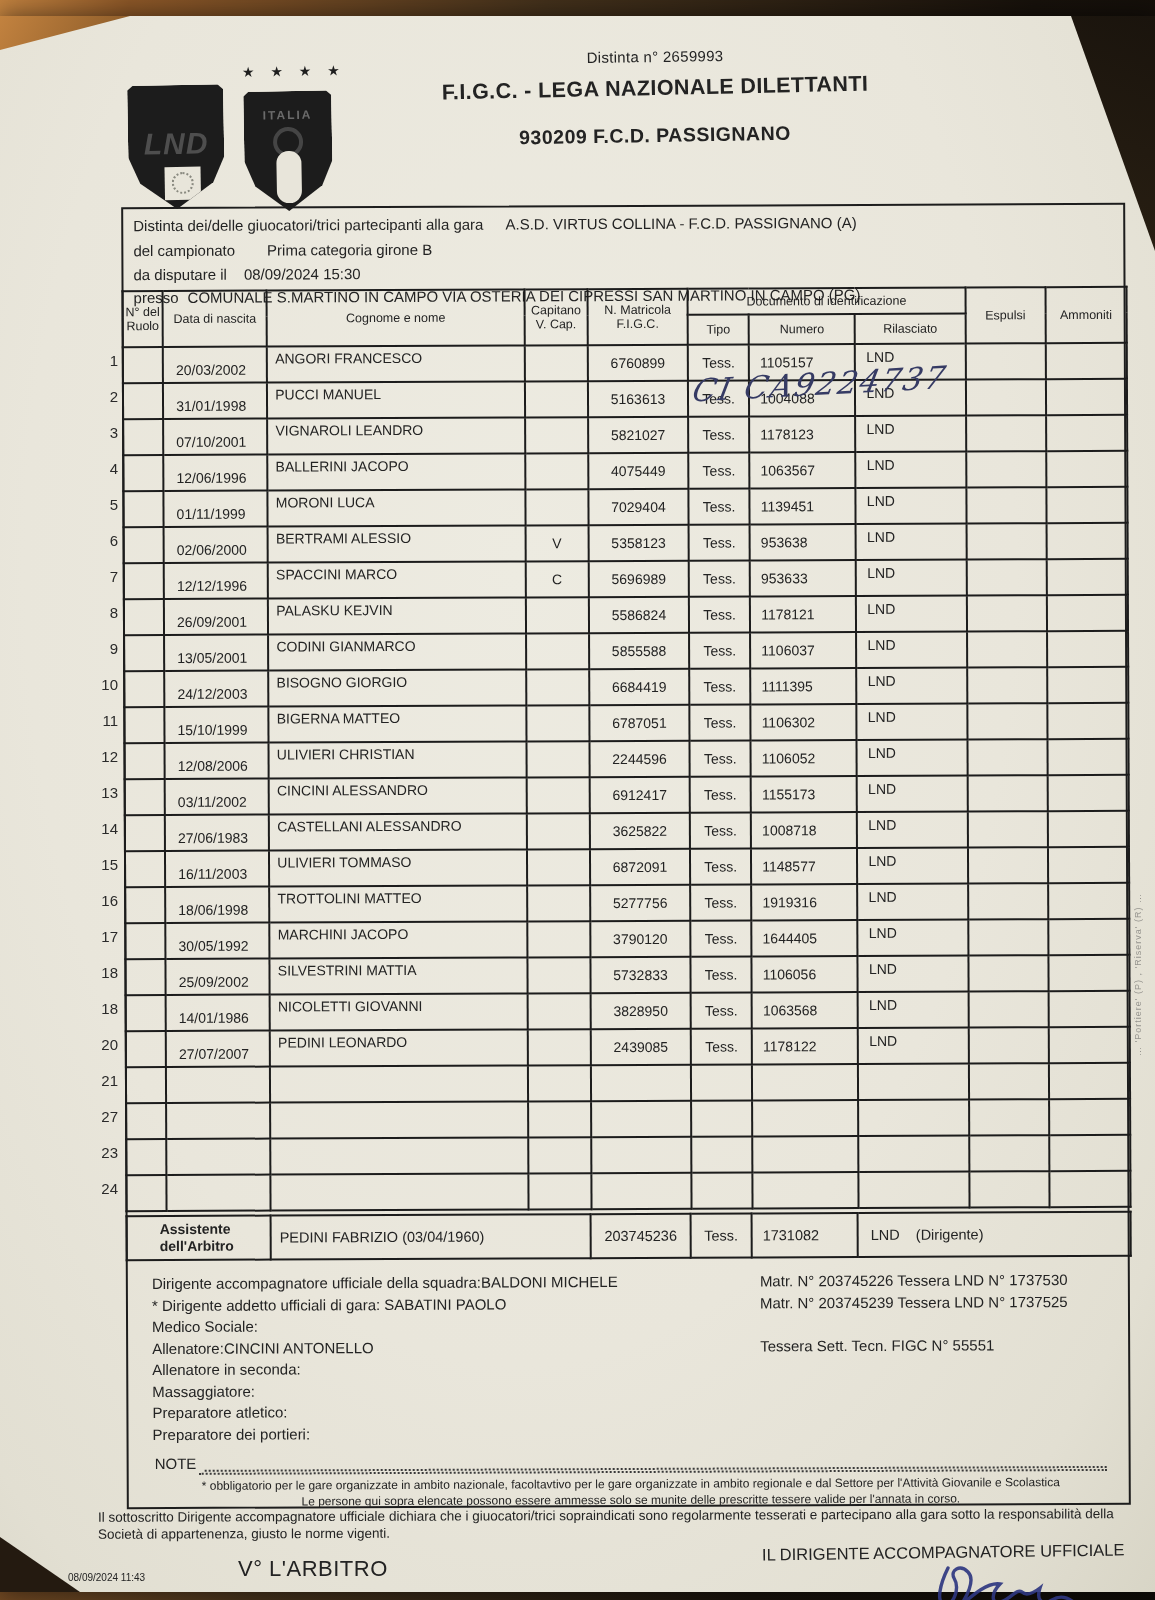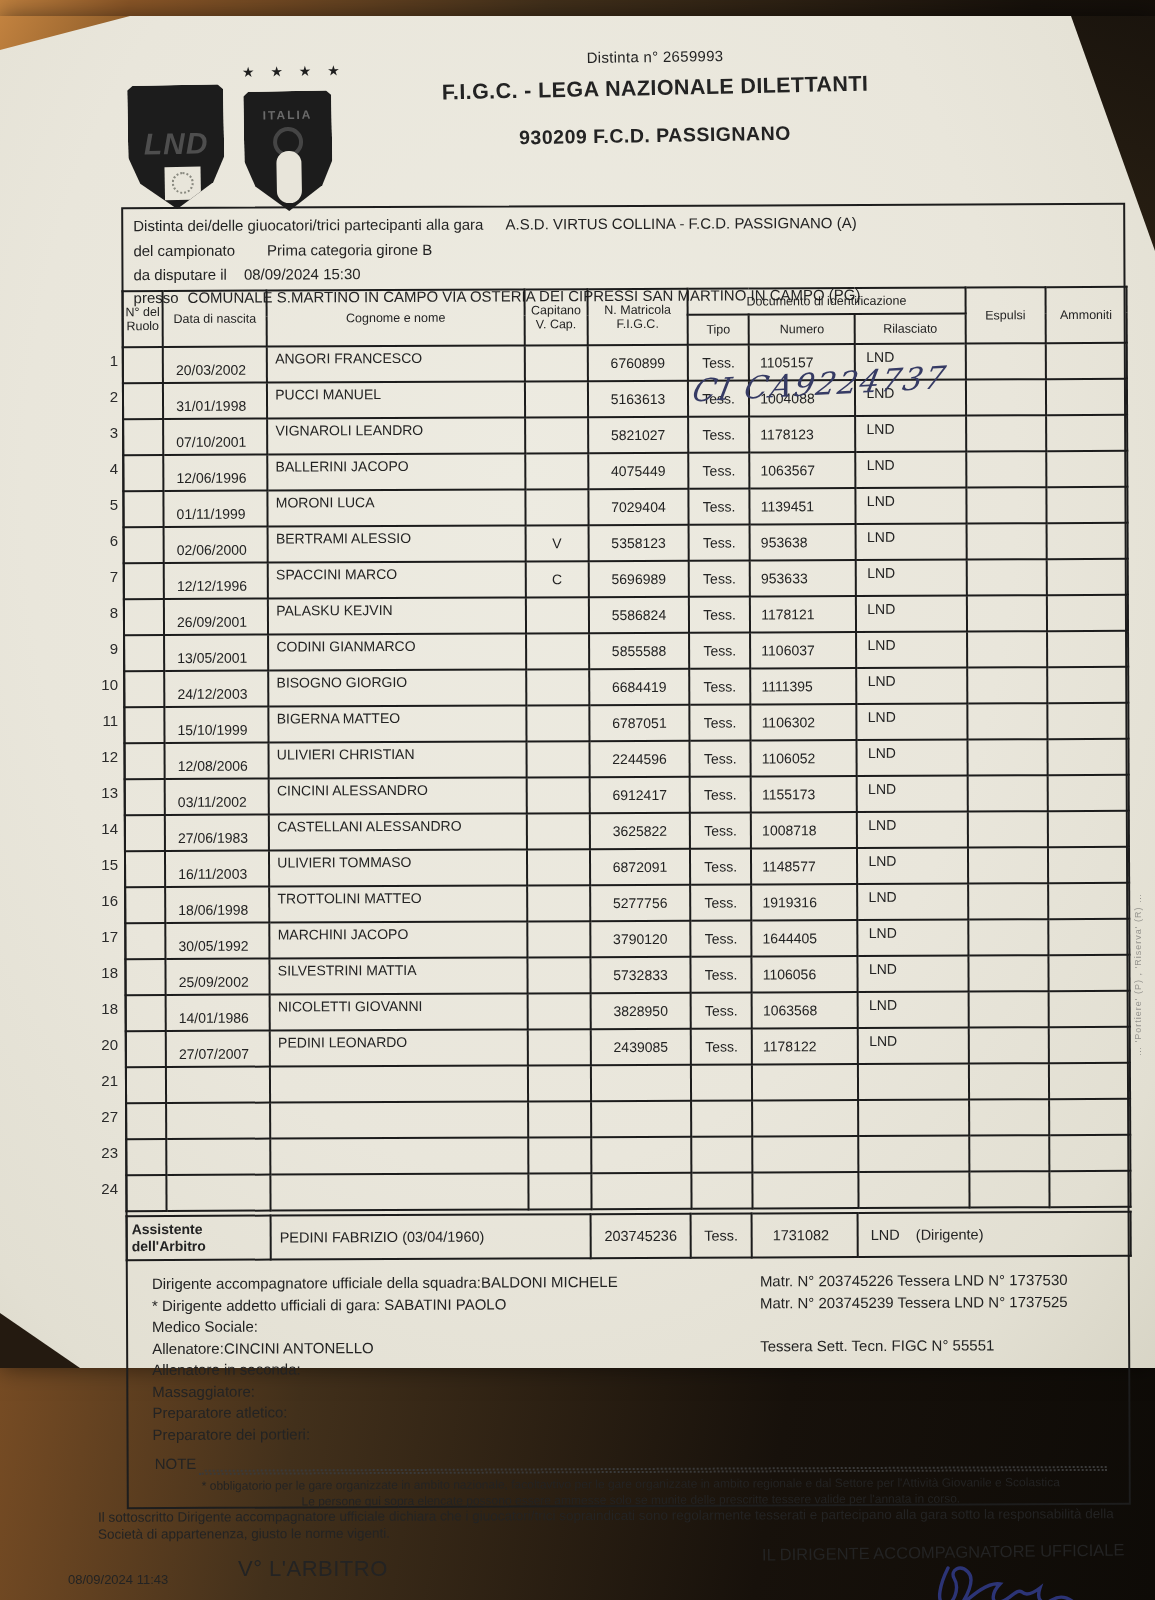--- a/index.html
+++ b/index.html
@@ -2,21 +2,21 @@
 <html><head>
 <meta charset="utf-8">
 <style>
   html,body{margin:0;padding:0;}
   body{
     width:1155px;height:1600px;overflow:hidden;position:relative;
     font-family:"Liberation Sans",sans-serif;
     background:linear-gradient(100deg,#c0813f 0%,#8a5627 9%,#42301b 38%,#17110b 72%,#0e0b07 100%);
   }
   .paper{
-    position:absolute;left:0;top:16px;width:1155px;height:1352px;
+    position:absolute;left:0;top:16px;width:1155px;height:1576px;
     background:
       radial-gradient(ellipse at 45% 35%, #edebe1 0%, #e9e6db 55%, #e2dfd2 85%, #d8d5c6 100%);
     box-shadow:0 0 22px rgba(0,0,0,.5);
     color:#232323;
   }
   .corner-tr{position:absolute;right:0;top:0;width:120px;height:235px;z-index:5;
     background:linear-gradient(200deg,#1a140d,#2a2013);clip-path:polygon(30% 0,100% 0,100% 100%);}
   .corner-bl{position:absolute;left:0;bottom:0;width:80px;height:55px;z-index:5;
     background:#241a10;clip-path:polygon(0 0,0 100%,100% 100%);}
   .corner-tl{position:absolute;left:0;top:0;width:130px;height:34px;z-index:5;
@@ -73,45 +73,45 @@
   td.c6{text-align:left;vertical-align:middle;padding-left:10px;}
   td.c7{text-align:left;vertical-align:top;padding:4px 0 0 10px;}
 
   
   .rail{position:absolute;left:84px;top:326px;width:34px;}
   .rownum{height:36px;line-height:38px;text-align:right;font-size:15px;color:#2a2a2a;}
 
   
   .assist{position:absolute;left:-2px;top:1006px;width:1006px;}
   .assist td{border:2.5px solid #1c1c1c;height:44px;font-size:14.5px;box-sizing:border-box;}
-  .assist .a-label{font-weight:bold;font-size:14px;padding-left:4px;line-height:1.25;}
+  .assist .a-label{font-weight:bold;font-size:14px;padding-left:32px;line-height:1.25;}
   .assist .a-name{padding-left:8px;font-size:14.5px;}
   .assist .a-mat{text-align:center;}
   .assist .a-tipo{text-align:center;}
-  .assist .a-num{padding-left:20px;}
+  .assist .a-num{padding-left:10px;}
   .assist .a-ril{padding-left:12px;}
 
   
   .officials{position:absolute;left:24px;top:1066px;width:960px;font-size:15px;}
   .off-line{position:relative;height:21.5px;white-space:nowrap;}
   .off-right{position:absolute;left:608px;top:0;}
 
   
   .note-line{position:absolute;left:26px;top:1246px;width:952px;display:flex;align-items:flex-end;}
   .note-label{font-size:15px;margin-right:8px;}
   .note-dots{flex:1;border-bottom:2px dotted #3a3a3a;height:13px;}
   .note-dots2{position:absolute;left:70px;top:1264px;width:908px;border-bottom:2px dotted #3a3a3a;height:0;}
   .fn1{position:absolute;left:10px;top:1270px;width:984px;text-align:center;font-size:12px;}
   .fn2{position:absolute;left:10px;top:1286px;width:984px;text-align:center;font-size:12px;}
 
   
   .declaration{position:absolute;left:98px;top:1492px;width:1040px;font-size:13.5px;line-height:1.25;transform:rotate(-.2deg);}
   .v-arbitro{position:absolute;left:238px;top:1540px;font-size:22px;letter-spacing:.5px;}
   .dir-label{position:absolute;left:762px;top:1527px;font-size:16.5px;transform:rotate(-.8deg);}
-  .timestamp{position:absolute;left:68px;top:1556px;font-size:13px;}
+  .timestamp{position:absolute;left:68px;top:1556px;font-size:10px;}
   .signature{position:absolute;left:930px;top:1538px;width:240px;height:60px;}
 
   
   .handwriting{position:absolute;left:693px;top:348px;width:320px;font-size:31px;color:#363b64;
     font-family:"DejaVu Serif",serif;font-style:italic;transform:rotate(-3deg) skewX(-14deg);
     letter-spacing:2px;white-space:nowrap;z-index:3;}
   .edge-note{position:absolute;left:1133px;top:540px;height:500px;font-size:9px;color:#555;opacity:.55;
     writing-mode:vertical-rl;transform:rotate(180deg);letter-spacing:1px;white-space:nowrap;}
 </style>
 </head>

